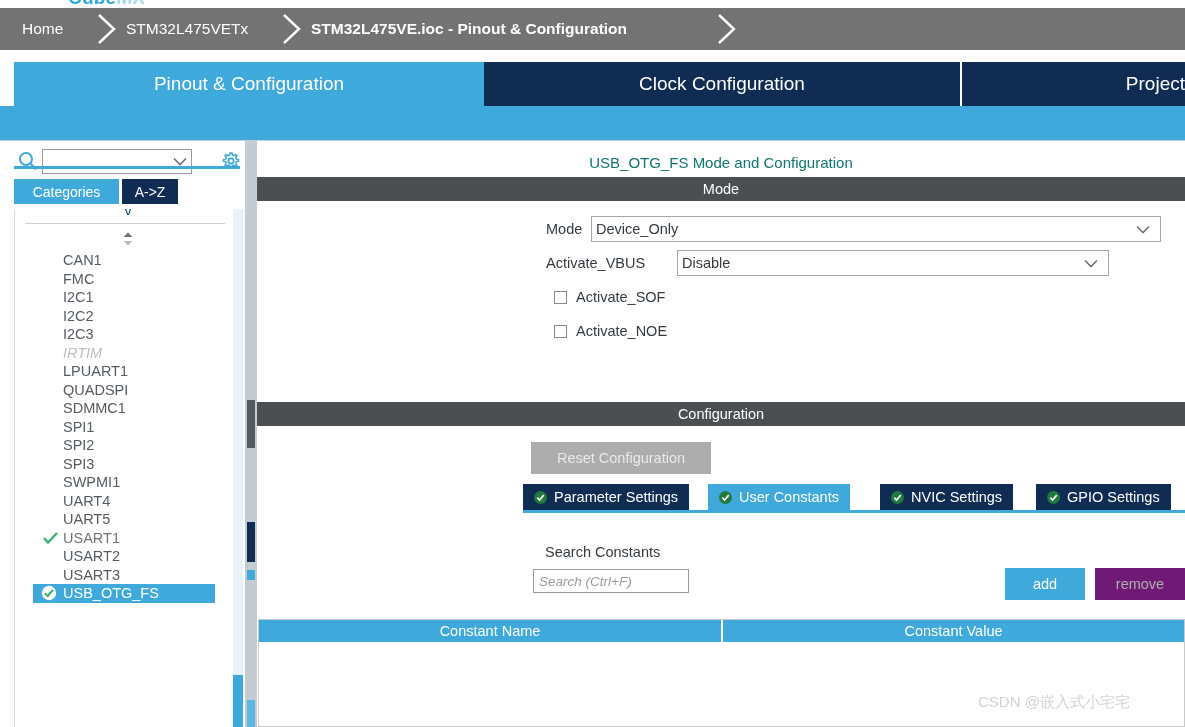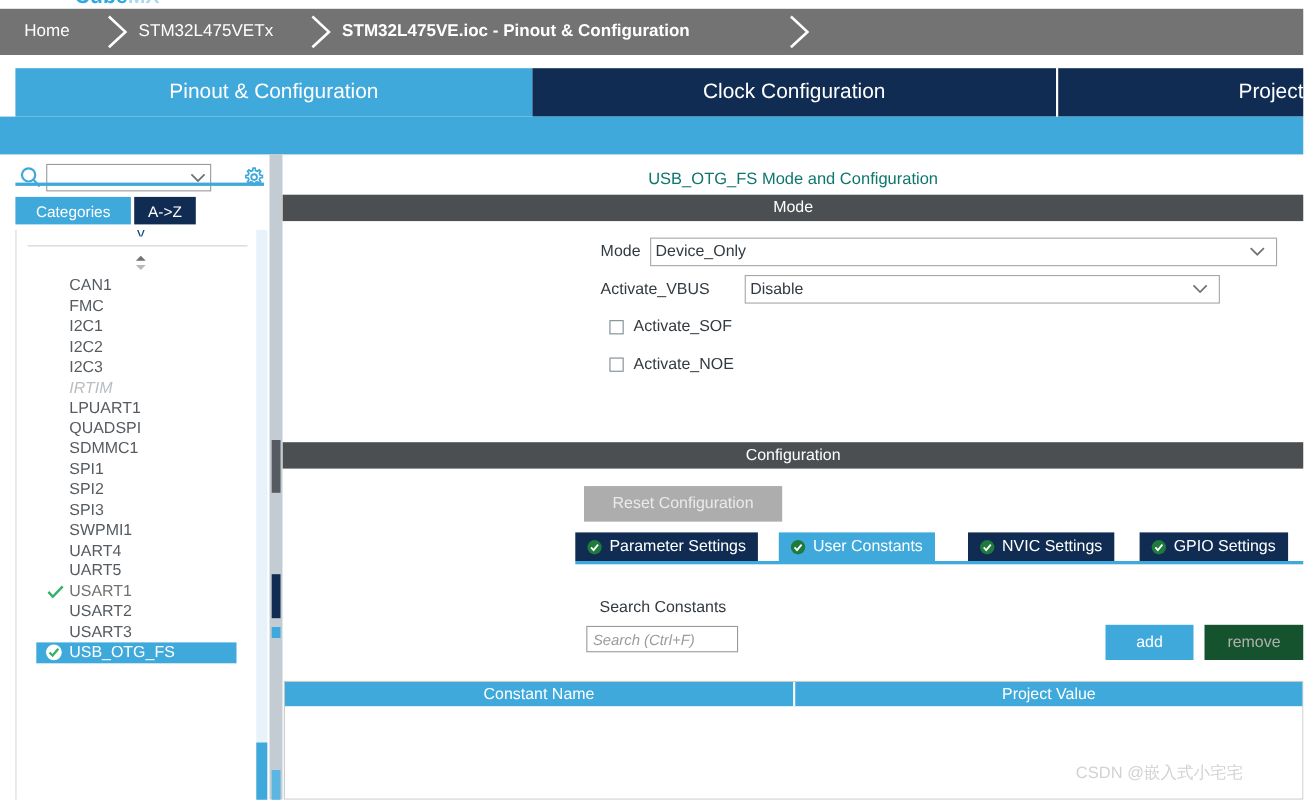--- a/index.html
+++ b/index.html
@@ -238,34 +238,34 @@
     width: 13px; height: 13px; border-radius: 50%;
     background: #1f7a3d; display: inline-flex;
     align-items: center; justify-content: center; flex: none;
   }
 
   .sc-label {
     position: absolute; top: 403px; left: 288px;
     font-size: 14.5px; color: #333a40;
   }
   .sc-input {
-    position: absolute; top: 428px; left: 276px; width: 138px; height: 24px;
+    position: absolute; top: 428px; left: 276px; width: 156px; height: 24px;
     border: 1px solid #9a9a9a; background: #ffffff;
     display: flex; align-items: center; padding: 0 5px;
     font-size: 13.5px; color: #9b9b9b; font-style: italic;
   }
   .add-btn {
     position: absolute; top: 427px; left: 748px; width: 80px; height: 32px;
     background: #3fa9dc; color: #ffffff;
     display: flex; align-items: center; justify-content: center;
     font-size: 14.5px;
   }
   .rm-btn {
     position: absolute; top: 427px; left: 838px; width: 90px; height: 32px;
-    background: #14532d; color: #b0b0b0;
+    background: #701a75; color: #b0b0b0;
     display: flex; align-items: center; justify-content: center;
     font-size: 14.5px;
   }
 
   .tbl {
     position: absolute; top: 478px; left: 1px; width: 927px; height: 108px;
     border: 1px solid #c9c9c9; background: #ffffff;
   }
   .tbl-head { display: flex; height: 22px; }
   .tbl-th {
@@ -544,19 +544,19 @@
     <div class="sc-input">
       <span>Search (Ctrl+F)</span>
     </div>
 
     <div class="add-btn">add</div>
     <div class="rm-btn">remove</div>
 
     <div class="tbl">
       <div class="tbl-head">
         <div class="tbl-th c1">Constant Name</div>
-        <div class="tbl-th c2">Project Value</div>
+        <div class="tbl-th c2">Constant Value</div>
       </div>
     </div>
   </div>
 
   <div class="watermark">CSDN @嵌入式小宅宅</div>
 </div>
 
 </body></html>

